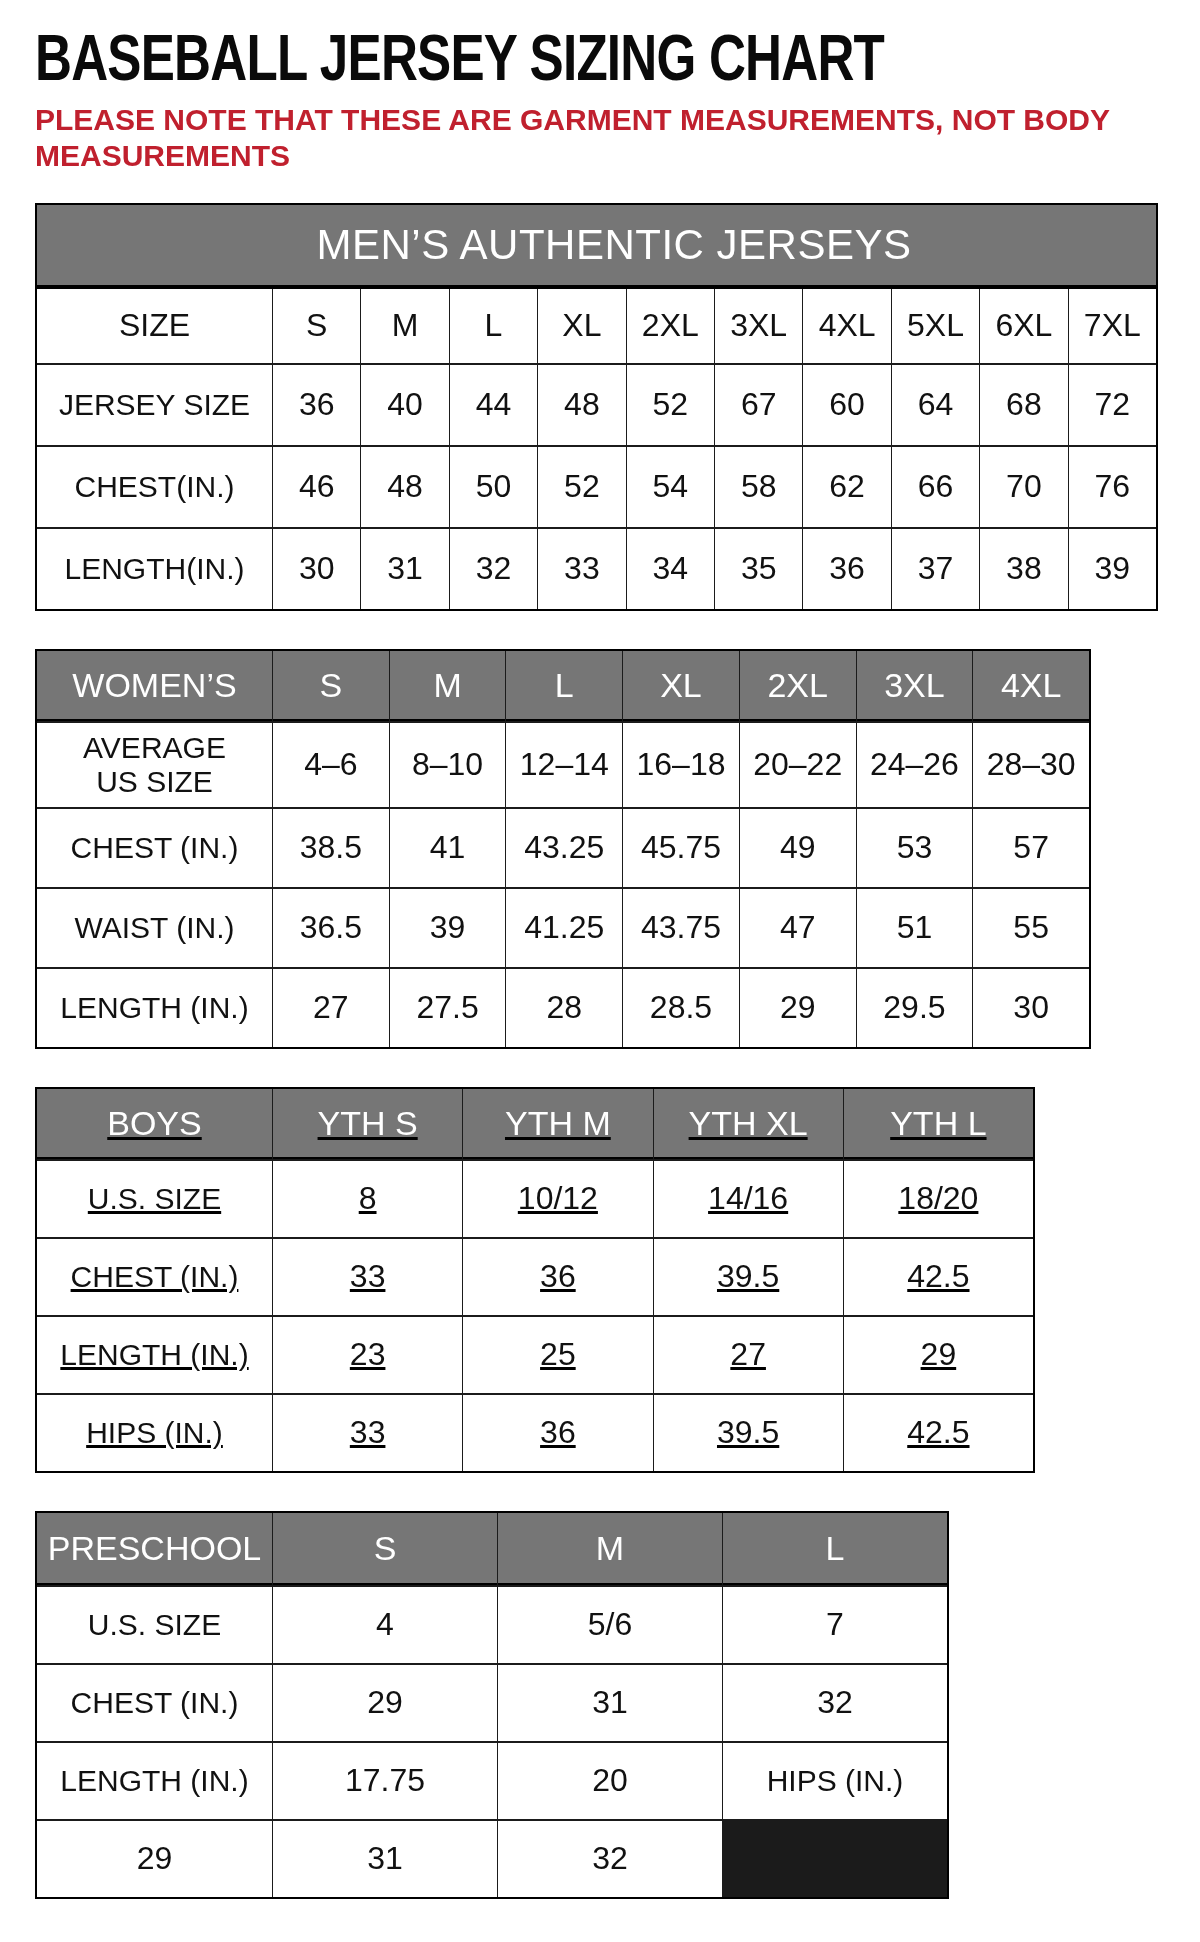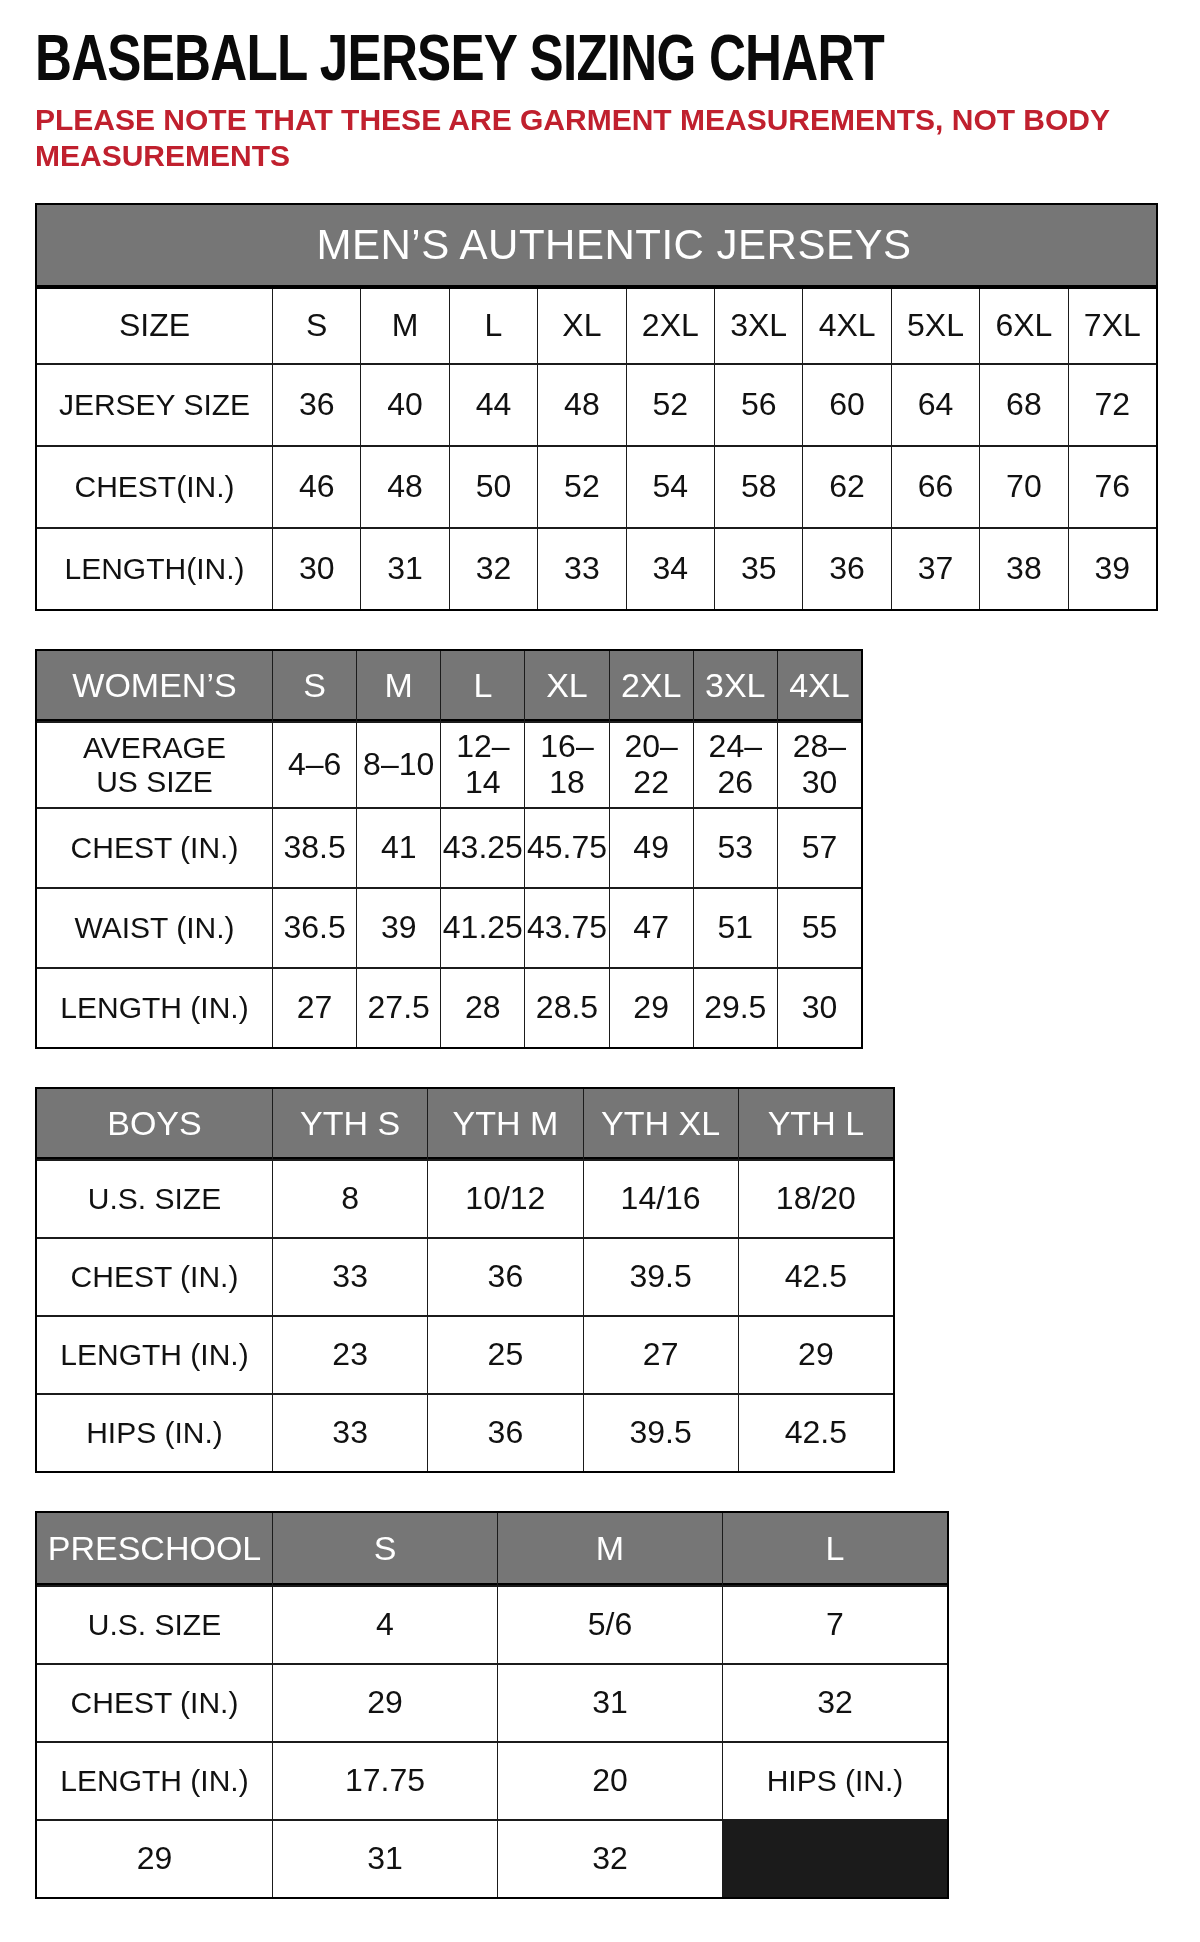--- a/index.html
+++ b/index.html
@@ -25,22 +25,22 @@
     margin:0 0 29px 0;
     font-size:30px;font-weight:bold;line-height:1.2;
     color:var(--accent-red);
   }
   .tbl{
     border:2px solid #000;
     margin:0 0 38px 0;
     background:#fff;
   }
   .tbl.mens{width:1123px;}
-  .tbl.womens{width:828px;}
-  .tbl.boys{width:860px;}
+  .tbl.womens{width:1056px;}
+  .tbl.boys{width:1000px;text-decoration:underline;}
   .tbl.preschool{width:914px;}
   .banner{
     height:84px;background:var(--header-gray);color:#fff;
     border-bottom:4px solid #000;
     display:flex;align-items:center;justify-content:center;
     font-size:42px;letter-spacing:0.5px;padding-left:35px;
   }
   .grid{
     display:grid;
     gap:2px 1px;
@@ -88,21 +88,21 @@
       <div class="cell hdr">4XL</div>
       <div class="cell hdr">5XL</div>
       <div class="cell hdr">6XL</div>
       <div class="cell hdr">7XL</div>
       <div class="cell lbl">JERSEY SIZE</div>
       <div class="cell val">36</div>
       <div class="cell val">40</div>
       <div class="cell val">44</div>
       <div class="cell val">48</div>
       <div class="cell val">52</div>
-      <div class="cell val">56</div>
+      <div class="cell val">67</div>
       <div class="cell val">60</div>
       <div class="cell val">64</div>
       <div class="cell val">68</div>
       <div class="cell val">72</div>
       <div class="cell lbl">CHEST(IN.)</div>
       <div class="cell val">46</div>
       <div class="cell val">48</div>
       <div class="cell val">50</div>
       <div class="cell val">52</div>
       <div class="cell val">54</div>

